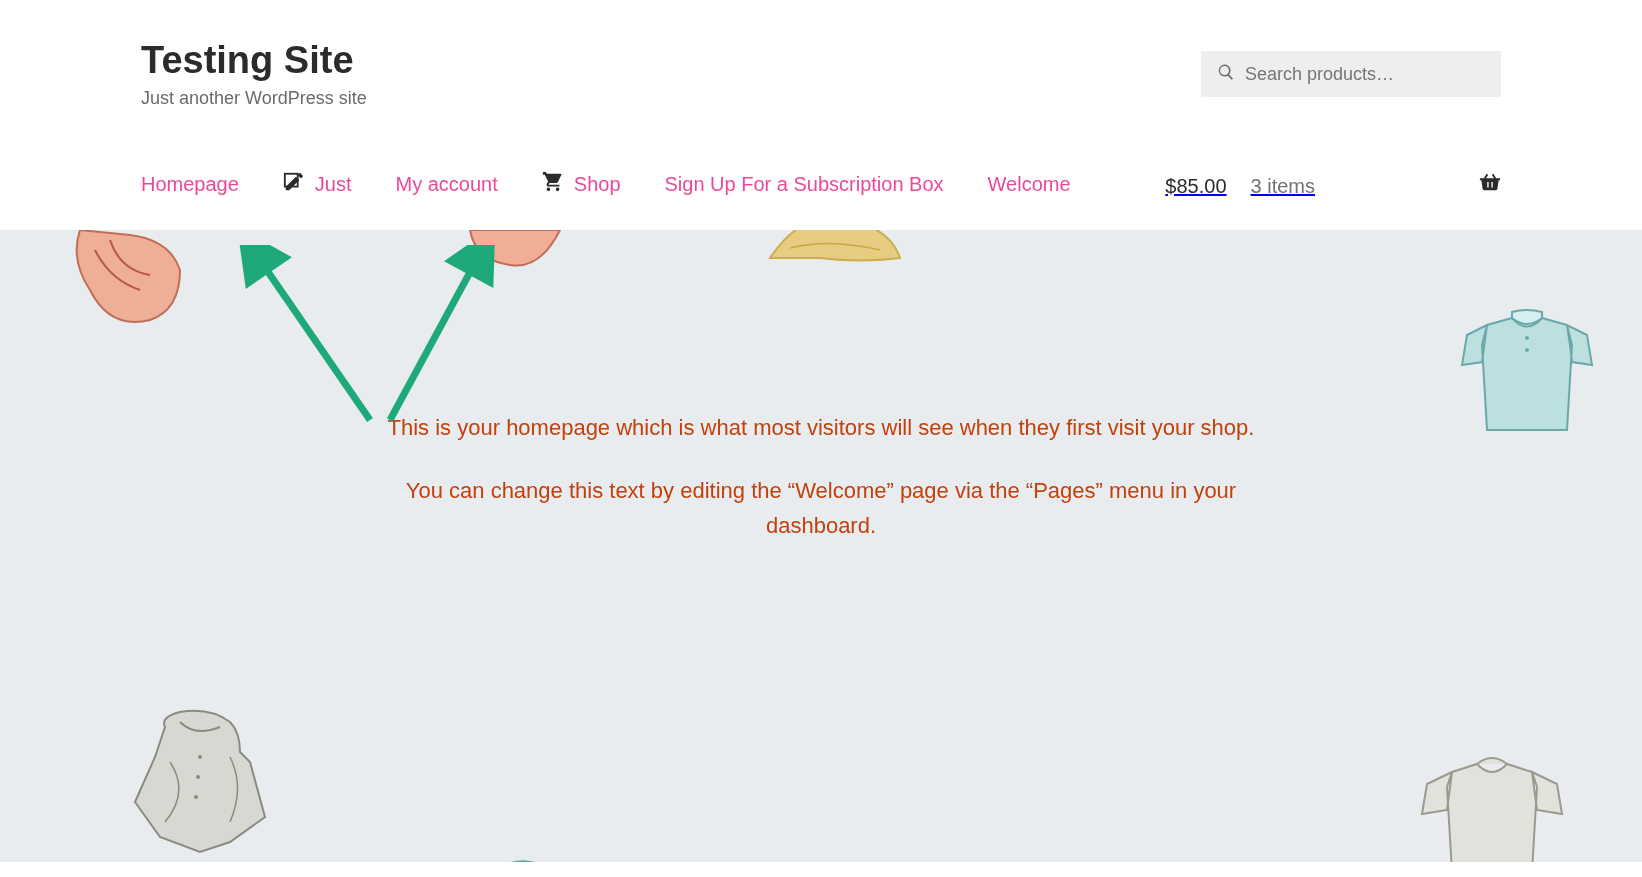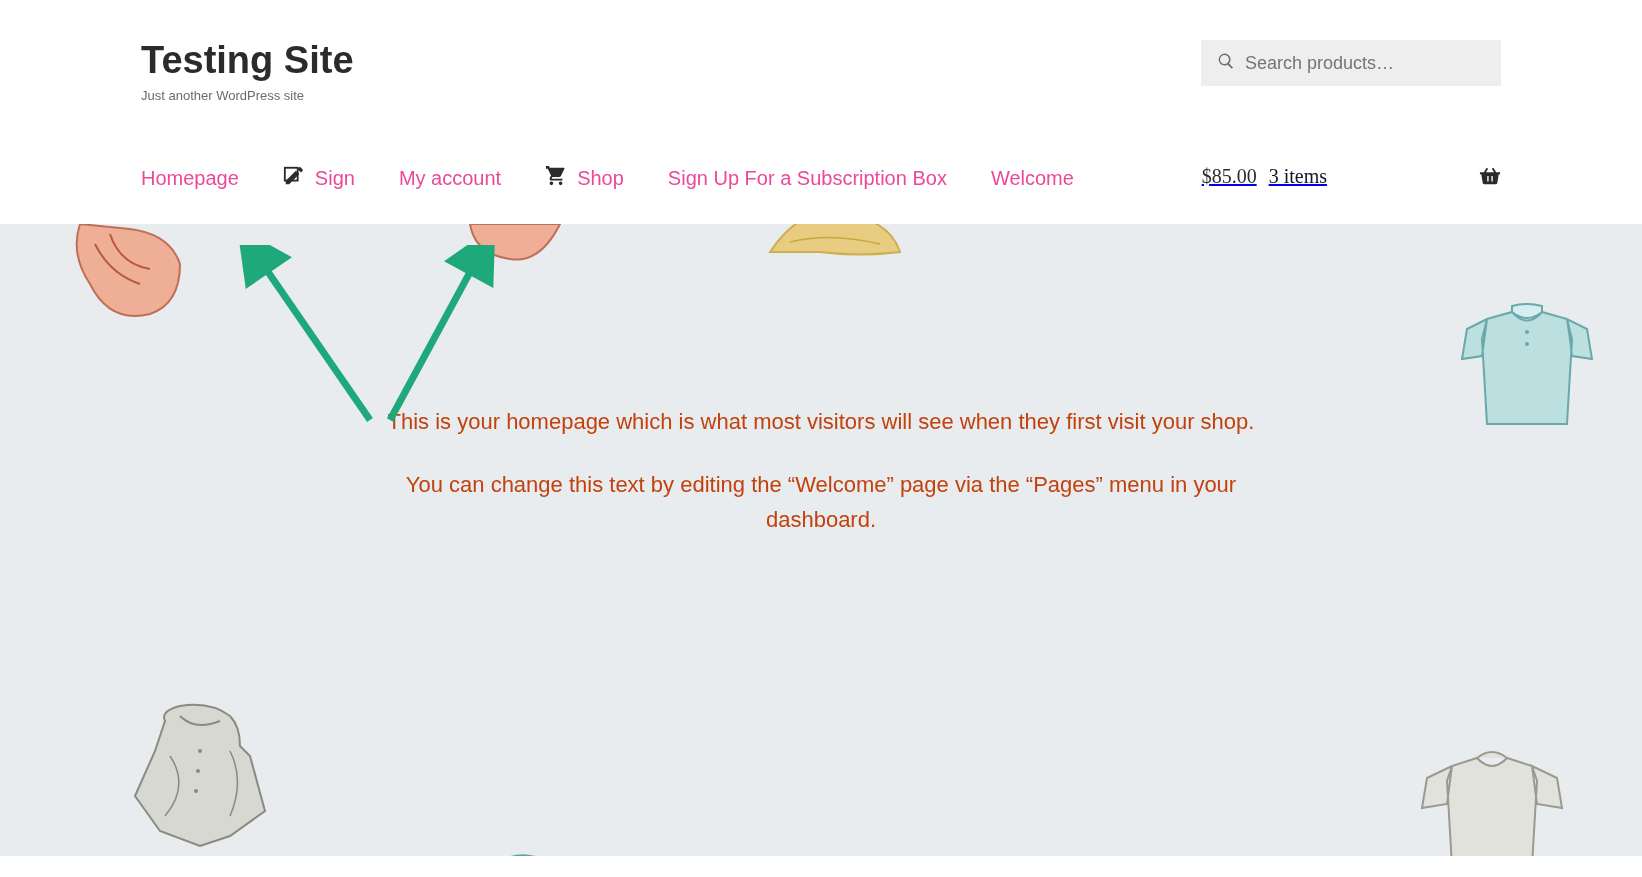--- a/index.html
+++ b/index.html
@@ -16,31 +16,31 @@
     padding: 0 30px;
   }
   header.site-header {
     padding-top: 40px;
     padding-bottom: 18px;
     background: #fff;
   }
   .header-row {
     display: flex;
     justify-content: space-between;
-    align-items: flex-start;
+    align-items: center;
   }
   .site-branding h1 {
     font-size: 38px;
     font-weight: 800;
     color: #2b2b2b;
     line-height: 1.1;
   }
   .site-branding .tagline {
     margin-top: 6px;
-    font-size: 13px;
+    font-size: 18px;
     color: #6b6b6b;
   }
   .search-box {
     display: flex;
     align-items: center;
     background: #eeeeee;
     padding: 12px 16px;
     width: 300px;
   }
   .search-box svg { width: 18px; height: 18px; fill: #6b6b6b; flex-shrink:0; }
@@ -74,27 +74,26 @@
     align-items: center;
     gap: 10px;
     font-size: 20px;
     color: #ec4899;
     text-decoration: none;
     padding: 14px 0;
   }
   ul.menu li a svg { width: 22px; height: 22px; fill: #2b2b2b; }
   .cart-summary {
     display: flex;
-    align-items: flex-start;
-    gap: 12px;
+    align-items: flex-end;
+    gap: 24px;
     font-size: 20px;
-    font-family: Liberation Serif, serif;
   }
   .cart-summary .amount { color: #2b2b2b; font-weight: 500; }
-  .cart-summary .count { color: #0f172a; }
+  .cart-summary .count { color: #737373; }
   .cart-summary .basket svg { width: 22px; height: 22px; fill: #2b2b2b; margin-left: 140px; }
 
   .hero {
     background: #e8ecee;
     position: relative;
     overflow: hidden;
     min-height: 632px;
     text-align: center;
     padding-top: 180px;
   }
@@ -162,21 +161,21 @@
           </a>
             </li>
           <li>
               <a href="#">
             <span>
               <svg viewBox="0 0 24 24">
                     <path d="M3 17.25V21h3.75L17.81 9.94l-3.75-3.75L3 17.25zM21.41 6.34a1 1 0 000-1.41l-2.34-2.34a1 1 0 00-1.41 0l-1.83 1.83 3.75 3.75 1.83-1.83z"></path>
                     <rect x="2" y="3" width="14" height="14" fill="none" stroke="#2b2b2b" stroke-width="2"></rect>
                   </svg>
             </span>
-            <span>Sign</span>
+            <span>Just</span>
           </a>
             </li>
           <li>
               <a href="#">
             <span>My account</span>
           </a>
             </li>
           <li>
               <a href="#">
             <span>

